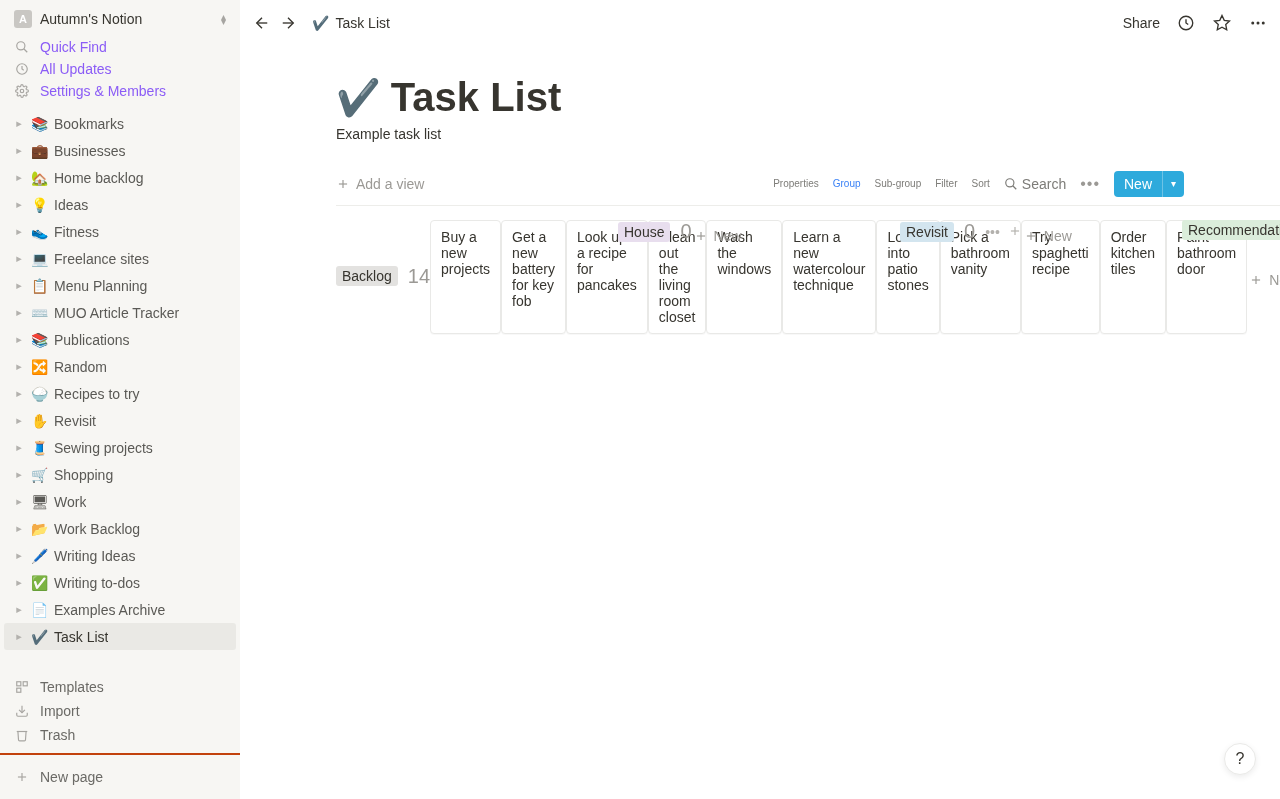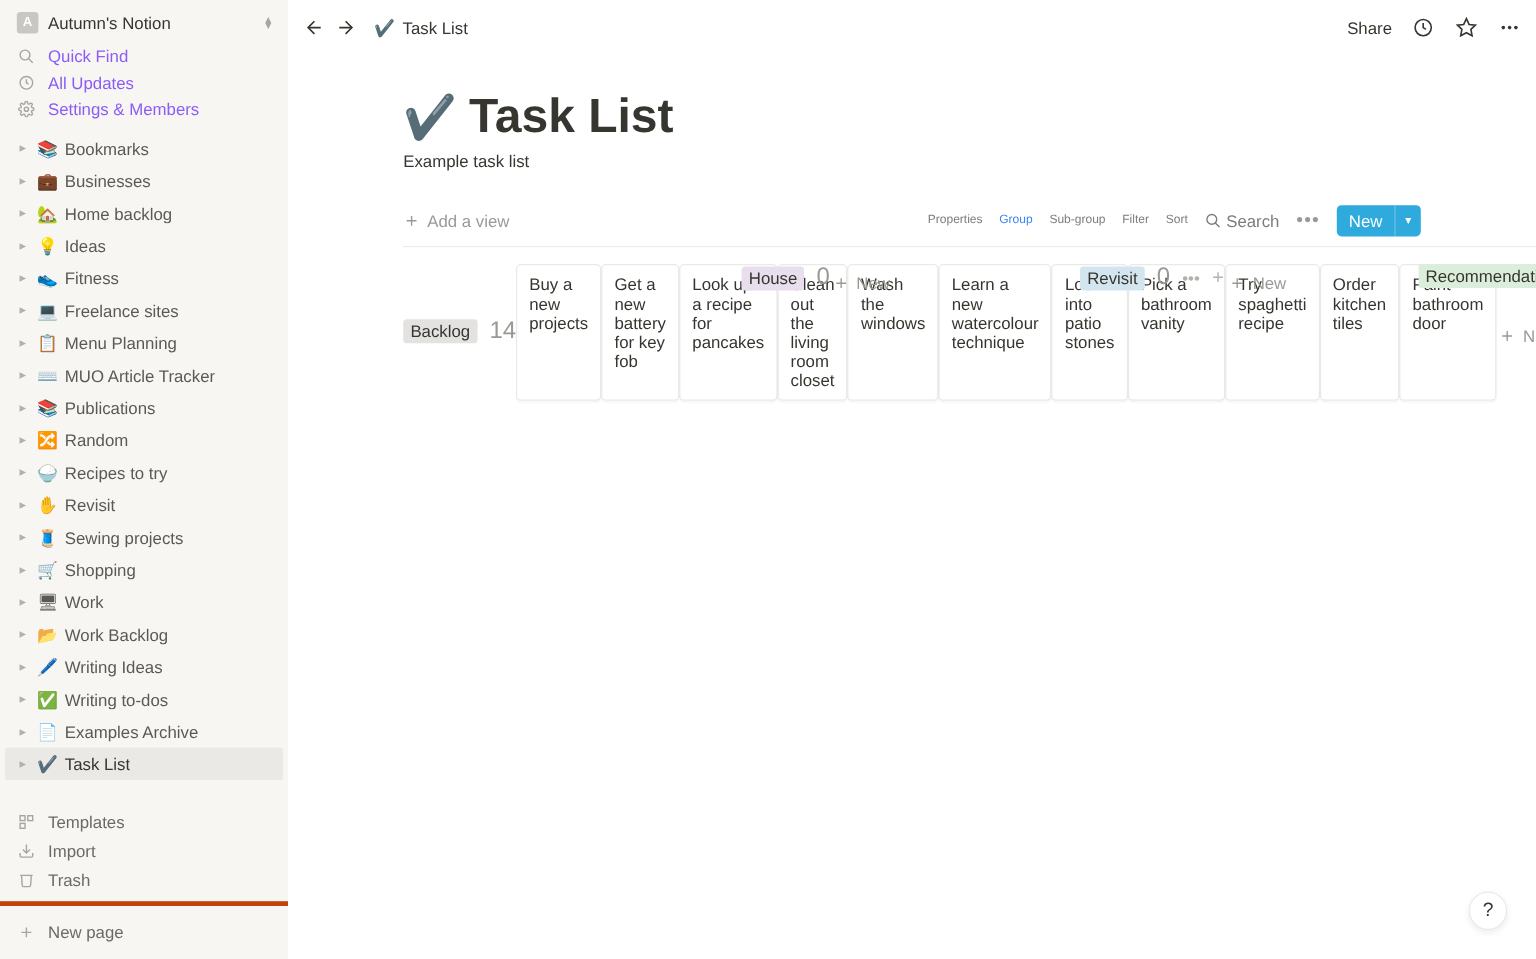--- a/index.html
+++ b/index.html
@@ -125,21 +125,21 @@
     display: flex;
     align-items: center;
     gap: 10px;
     padding: 4px 10px;
     color: #6b6a66;
     border-radius: 3px;
     cursor: pointer;
     font-size: 14px;
   }
   .newpage-row {
-    border-top: 4px solid #c2410c;
+    border-top: 2px solid #c2410c;
     margin-top: 6px;
     padding: 8px 4px;
   }
   .newpage-item {
     display: flex;
     align-items: center;
     gap: 10px;
     padding: 6px 10px;
     color: #6b6a66;
     border-radius: 3px;

